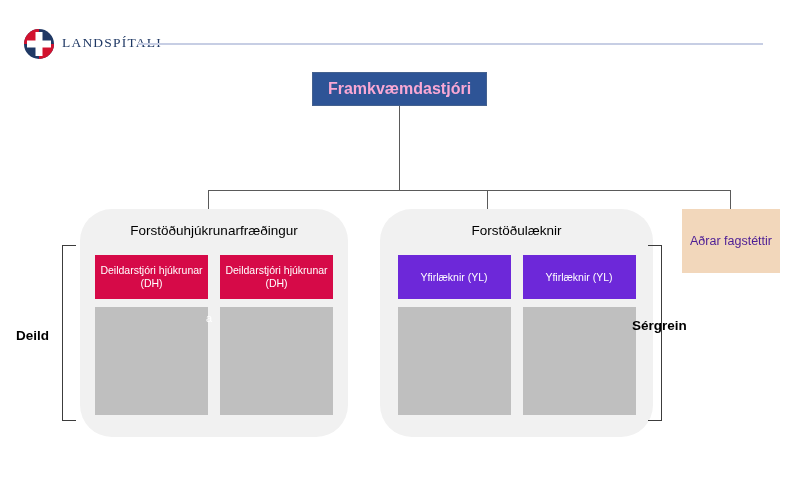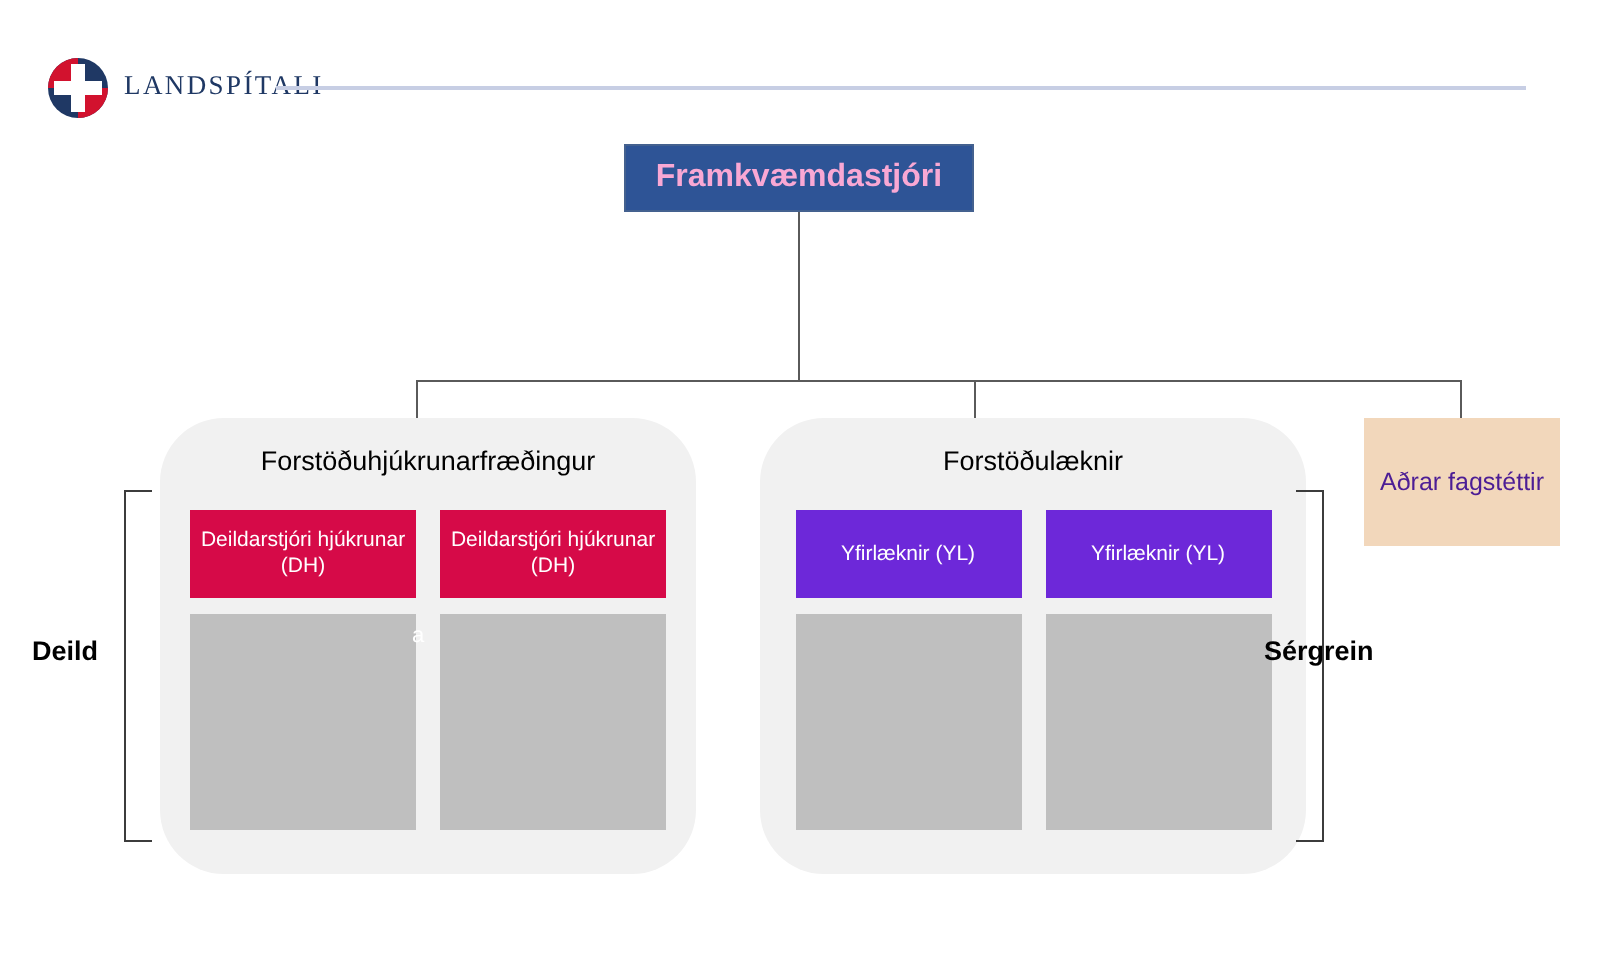--- a/index.html
+++ b/index.html
@@ -161,21 +161,21 @@
     border: 1.4px solid #3c3c3c;
     border-left: none;
   }
   .side-label {
     position: absolute;
     font-size: 13.5px;
     font-weight: bold;
     color: #000000;
     white-space: nowrap;
   }
-  .label-deild    { left: 16px;  top: 318px; }
+  .label-deild    { left: 16px;  top: 328px; }
   .label-sergrein { left: 632px; top: 318px; }
 </style>
 </head>
 <body>
 
 <div class="header">
 
   <div class="logo-mark">
     <svg width="34" height="32" viewBox="0 0 34 32" xmlns="http://www.w3.org/2000/svg">
       <circle cx="17" cy="16" r="15" fill="#1f3864"></circle>

